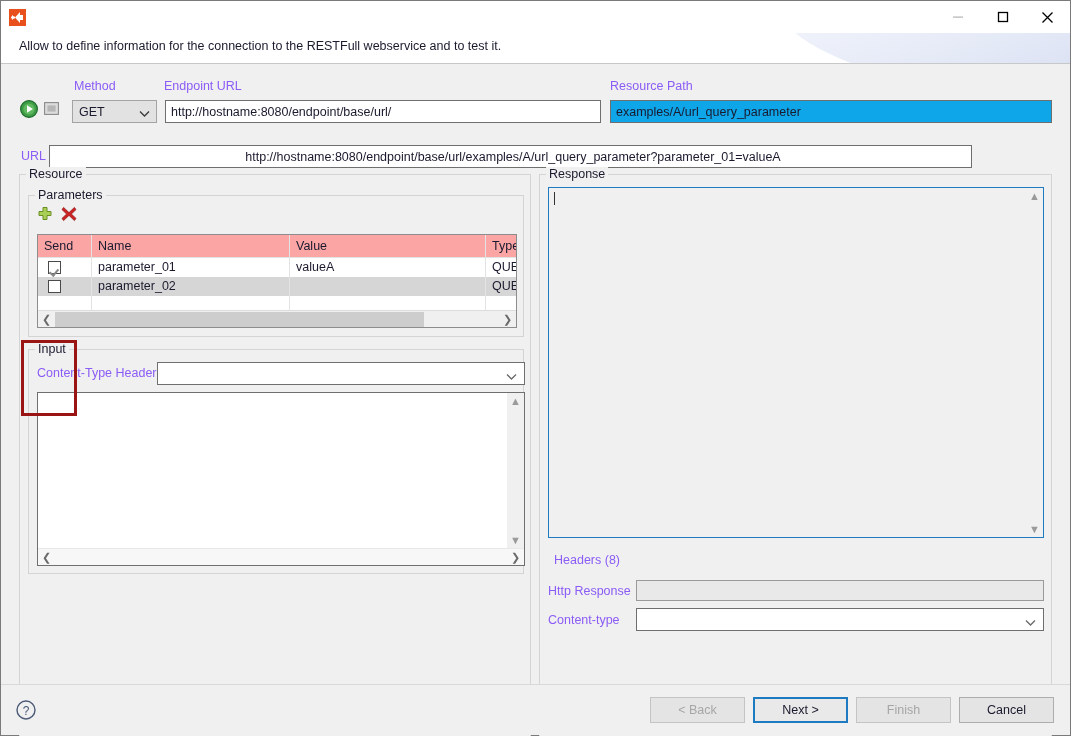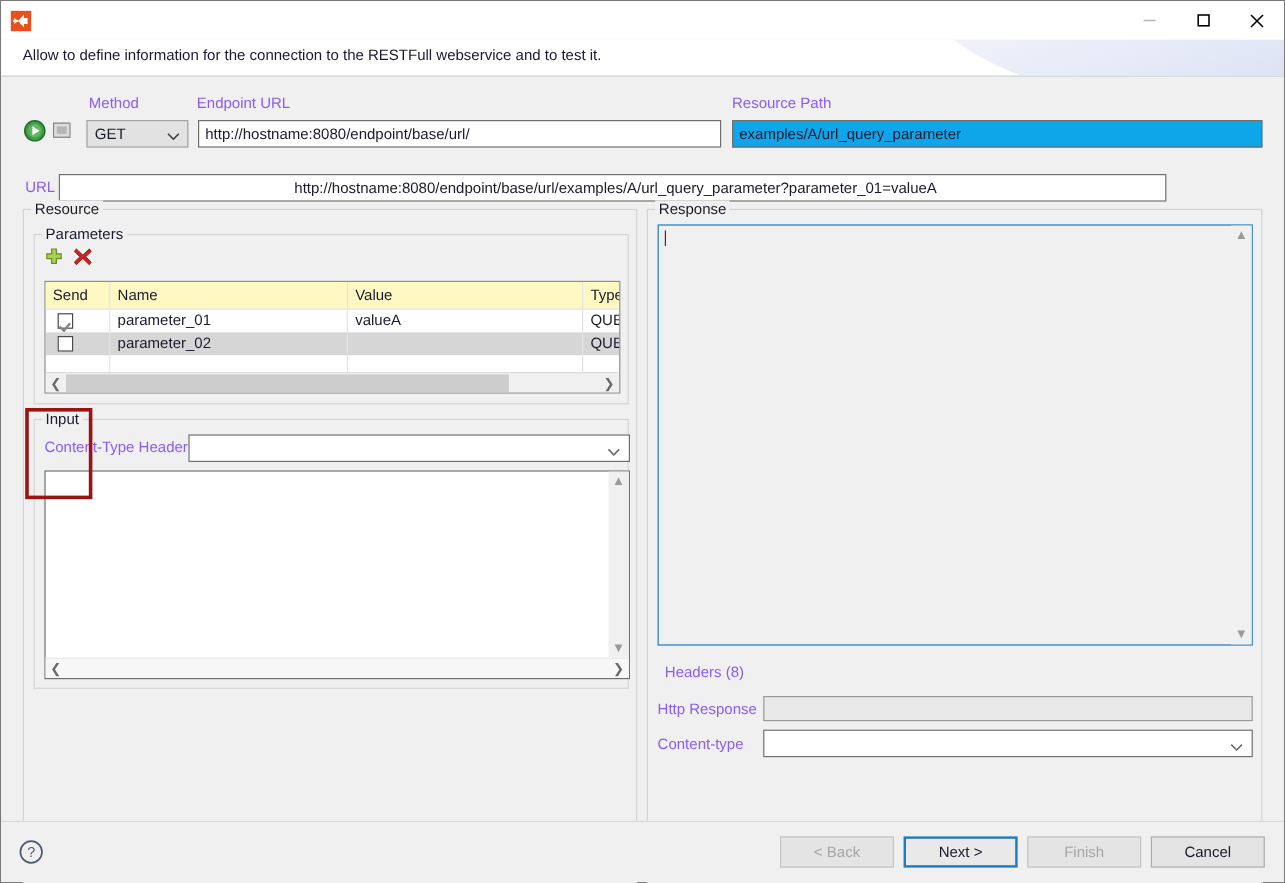--- a/index.html
+++ b/index.html
@@ -143,21 +143,21 @@
   }
 
   
   .ptable {
     position: absolute; left: 8px; top: 38px;
     width: 480px; height: 94px;
     background: #fff; border: 1px solid #8d8d8d;
     overflow: hidden;
   }
   .ptable-head {
-    display: flex; height: 23px; background: #fef9c3;
+    display: flex; height: 23px; background: #fca5a5;
     border-bottom: 1px solid #e3e3e3;
   }
   .ptable-head > div {
     font-size: 12.5px; padding: 4px 0 0 6px;
     border-right: 1px solid #e3e3e3; overflow: hidden; white-space: nowrap;
   }
   .prow { display: flex; height: 19px; }
   .prow > div {
     font-size: 12.5px; padding: 2px 0 0 6px;
     border-right: 1px solid #e3e3e3; overflow: hidden; white-space: nowrap;

